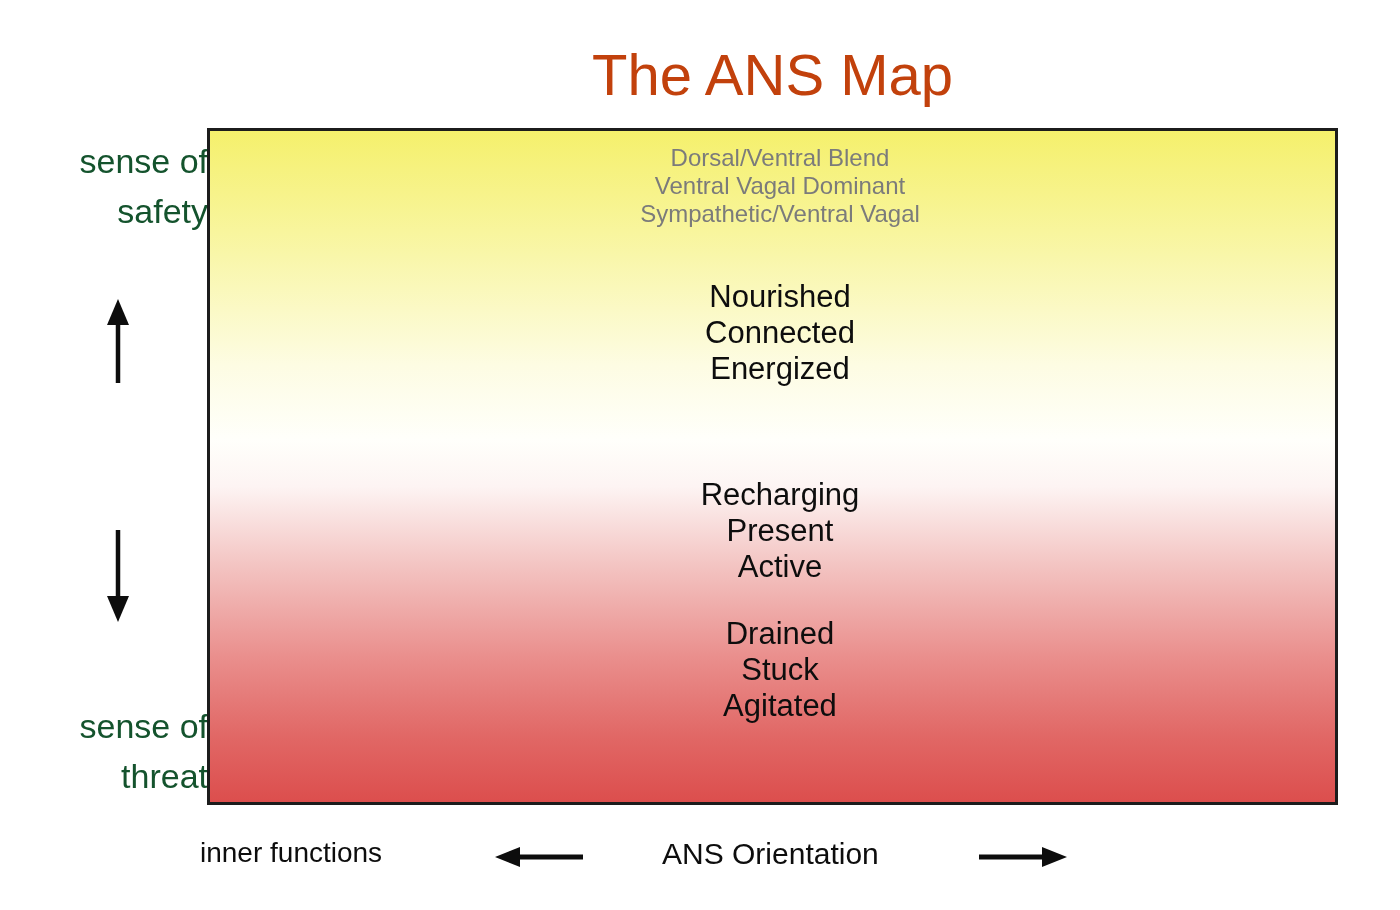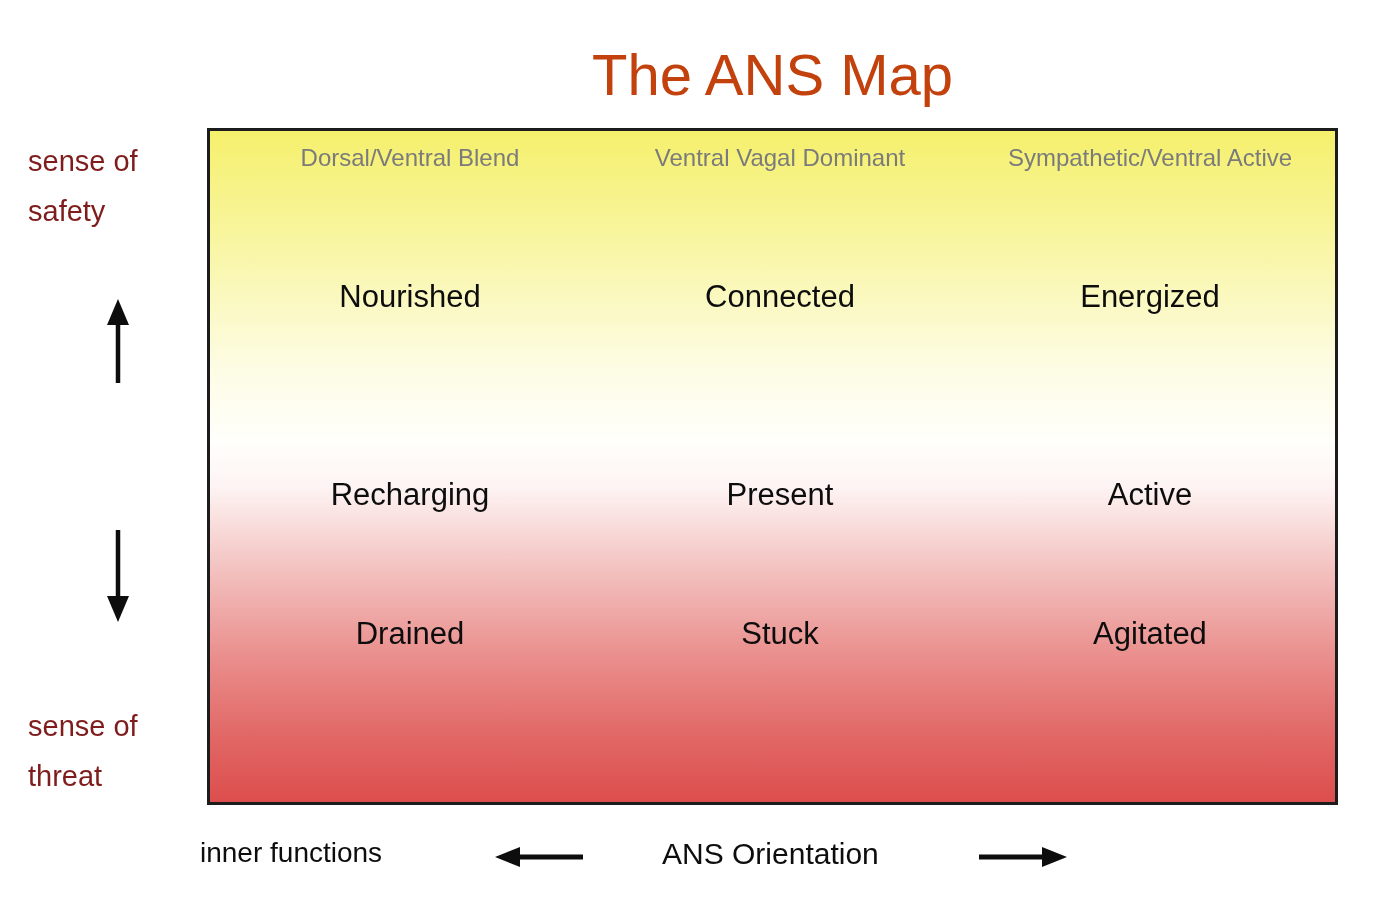--- a/index.html
+++ b/index.html
@@ -28,23 +28,23 @@
     letter-spacing: 0px;
     color: #c2410c;
     margin-top: 19px;
   }
 
   
   .y-label {
     position: absolute;
     left: 28px;
     width: 180px;
-    text-align: left;
-    font-size: 29px;
-    color: #7f1d1d;
+    text-align: right;
+    font-size: 34px;
+    color: #14532d;
     line-height: 50px;
   }
   .y-label.safety { top: 136px; }
   .y-label.neutral { top: 442px; }
   .y-label.threat { top: 701px; }
 
   .v-arrow {
     position: absolute;
     left: 100px;
   }
@@ -71,20 +71,21 @@
       #ea908e 78%,
       #e16866 90%,
       #dc4e4d 100%
     );
   }
   .map-row {
     position: absolute;
     left: 15px;
     right: 0;
     display: flex;
+    flex-direction: column;
   }
   .map-cell {
     flex: 1;
     text-align: center;
   }
   .row-top-labels { top: 13px; }
   .row-top-labels .map-cell {
     font-size: 24px;
     color: #7b7b7b;
   }
@@ -147,21 +148,21 @@
   <div class="y-label threat">
     <div>sense of</div>
     <div>threat</div>
   </div>
 
   <div class="map-box">
 
     <div class="map-row row-top-labels">
       <div class="map-cell">Dorsal/Ventral Blend</div>
       <div class="map-cell">Ventral Vagal Dominant</div>
-      <div class="map-cell">Sympathetic/Ventral Active</div>
+      <div class="map-cell">Sympathetic/Ventral Vagal</div>
     </div>
 
     <div class="map-row row-states row-states-1">
       <div class="map-cell">Nourished</div>
       <div class="map-cell">Connected</div>
       <div class="map-cell">Energized</div>
     </div>
 
     <div class="map-row row-states row-states-2">
       <div class="map-cell">Recharging</div>

